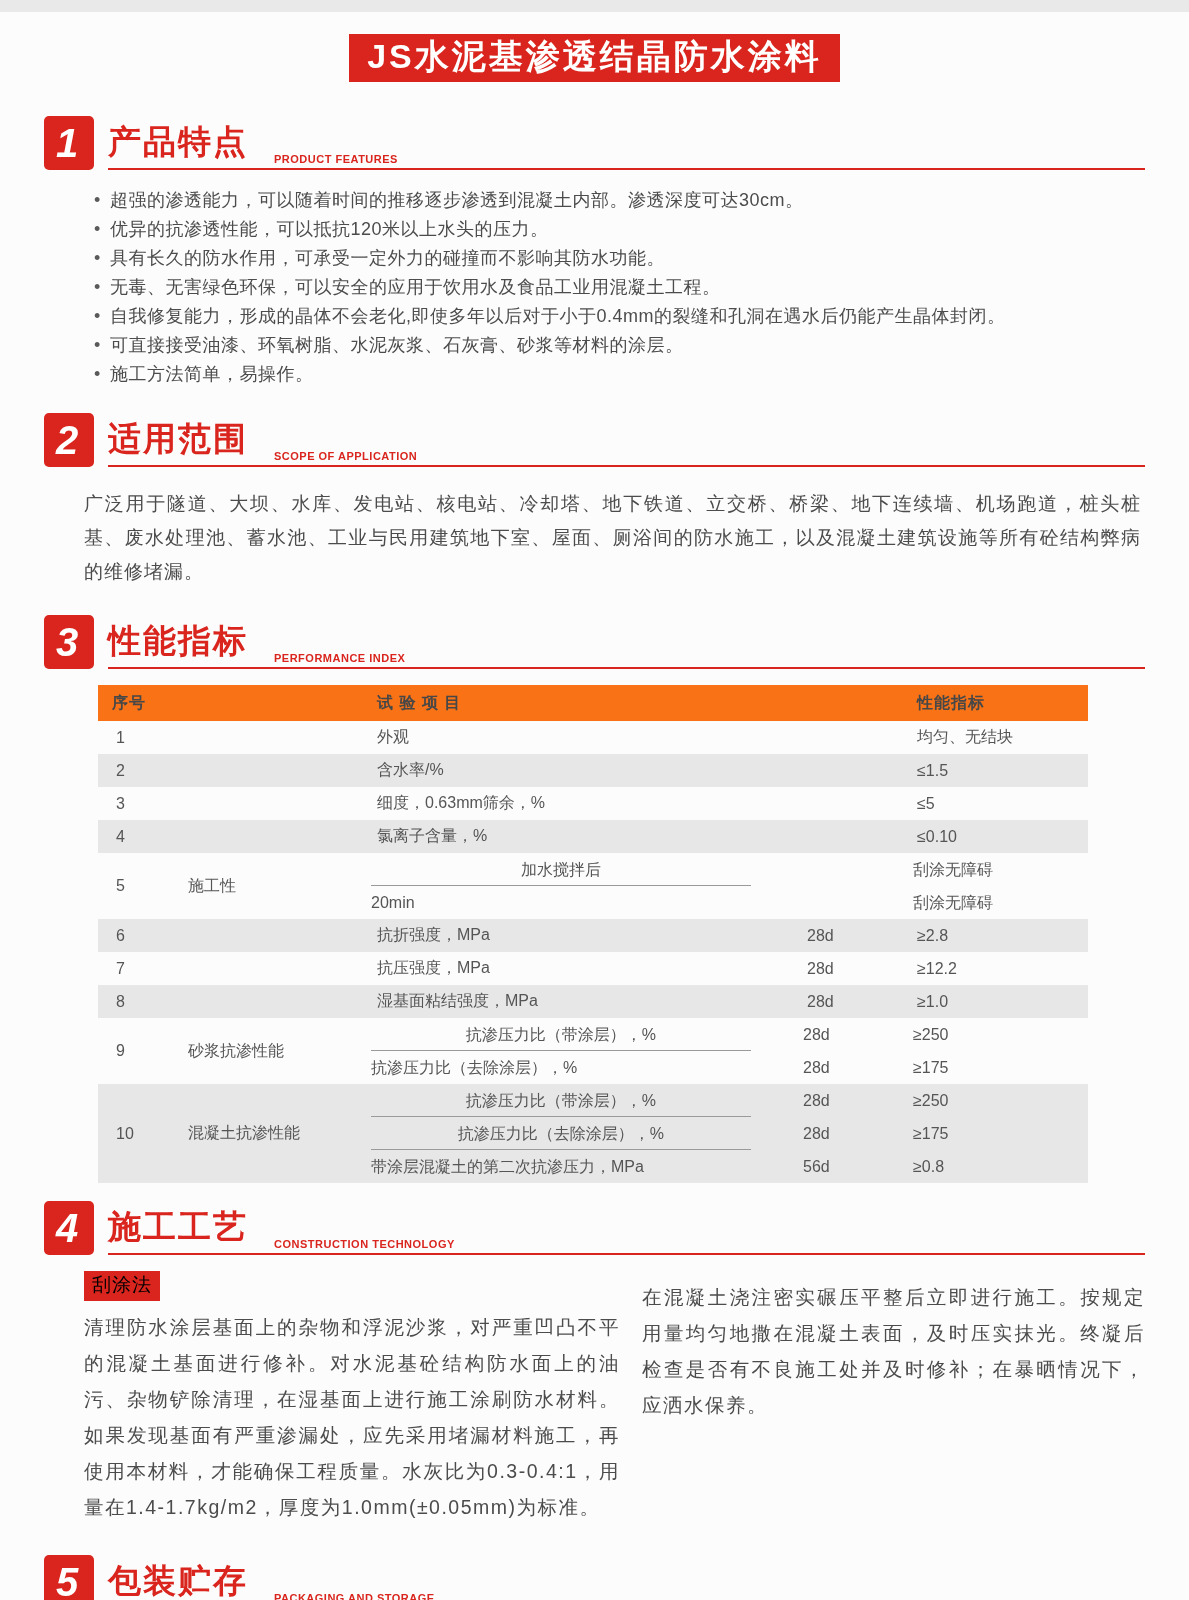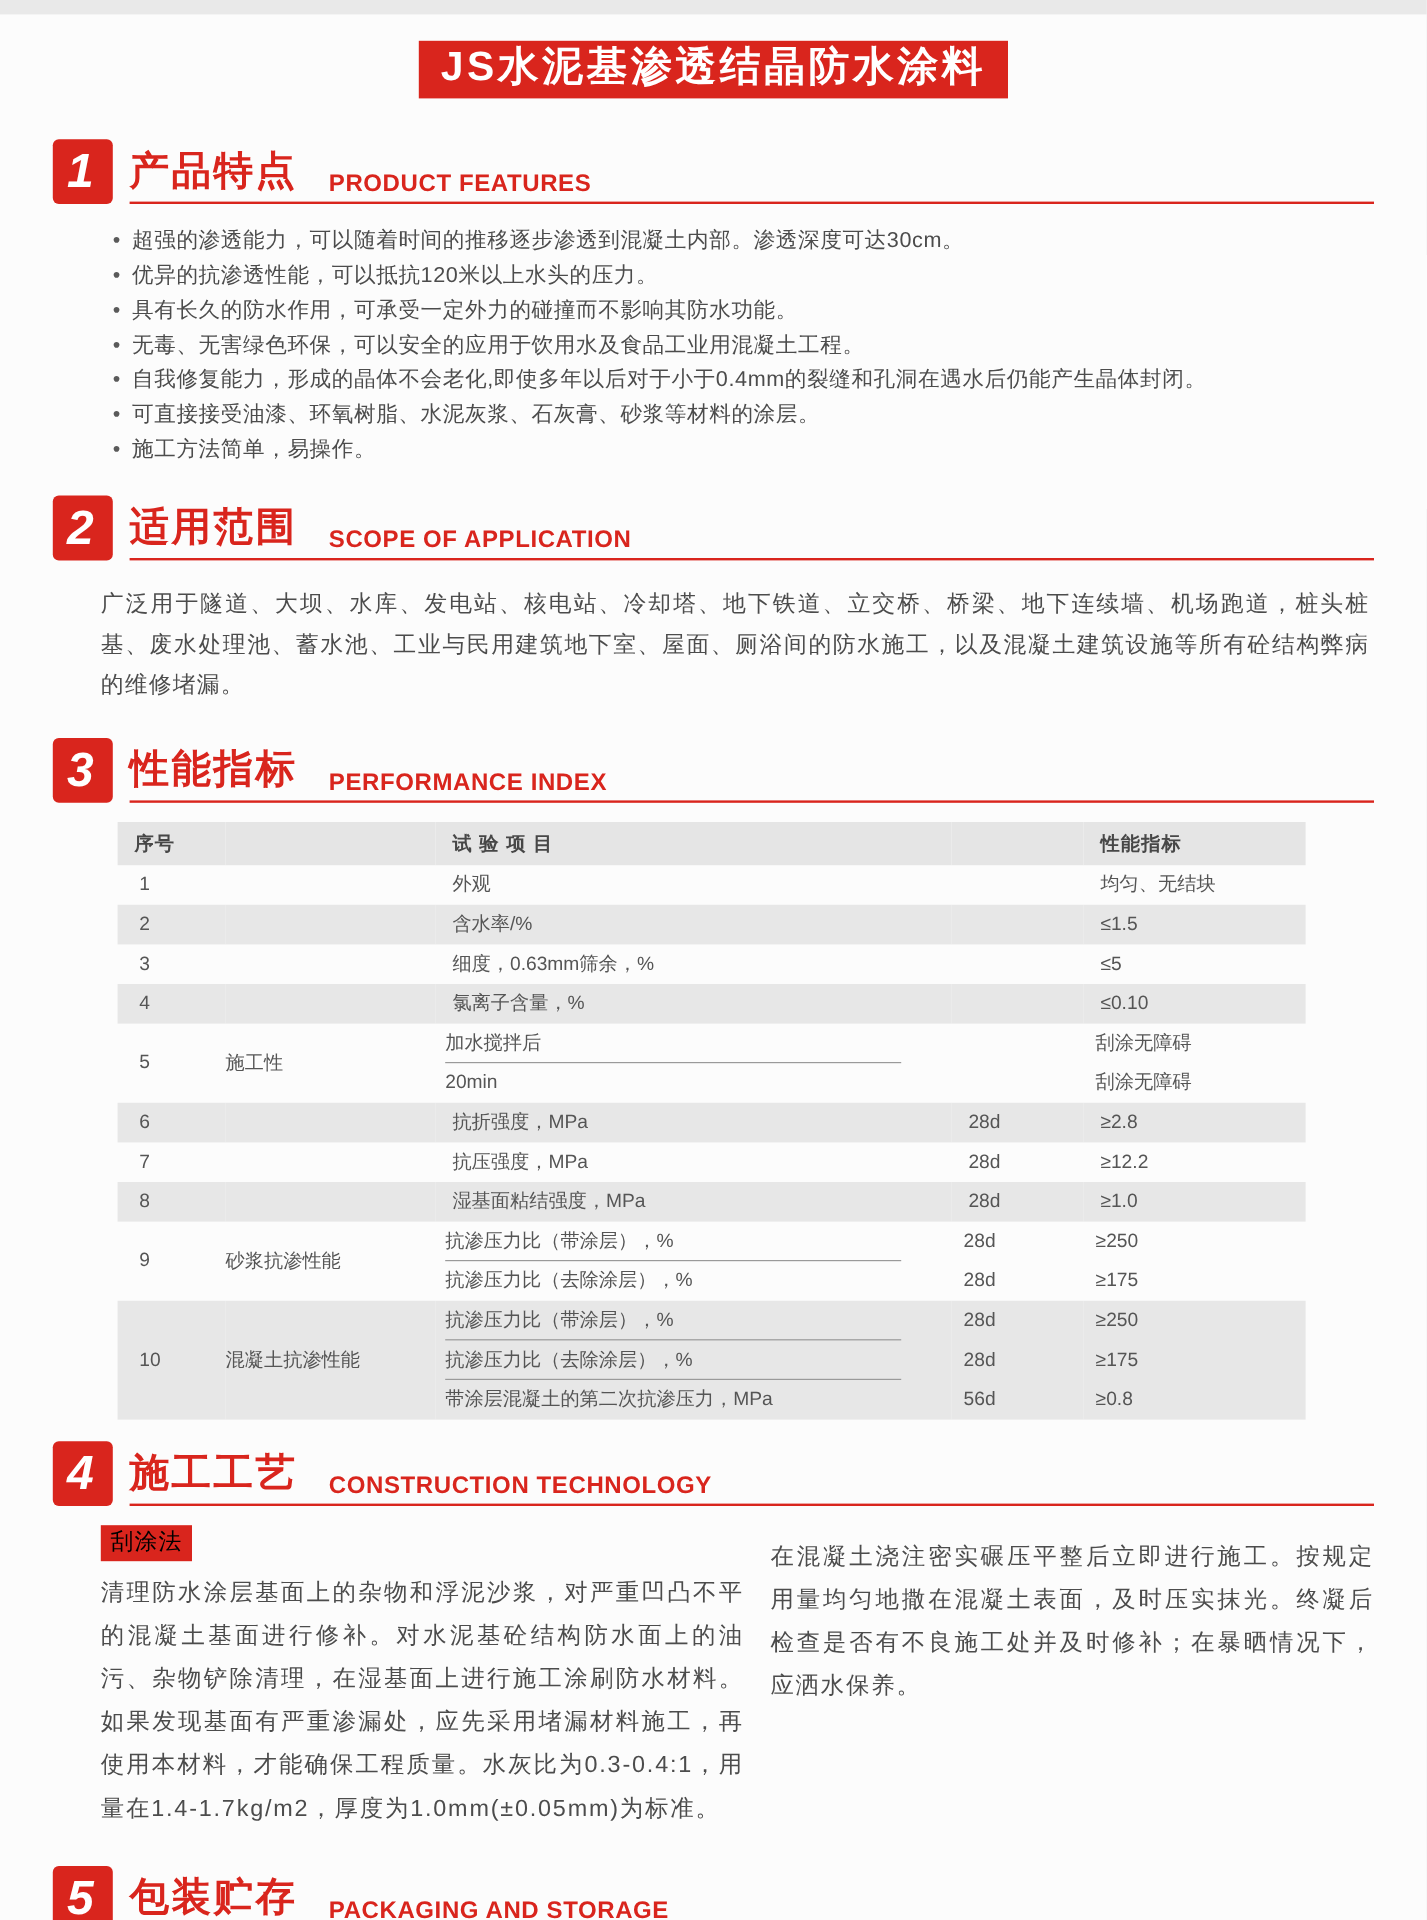--- a/index.html
+++ b/index.html
@@ -18,21 +18,21 @@
     letter-spacing:3px;padding:4px 18px 7px;line-height:1.1;}
 
   
   .sec-header{display:flex;align-items:flex-end;}
   .sec-num{width:50px;height:54px;flex:0 0 50px;background:var(--accent);color:#fff;
     font-size:40px;font-style:italic;font-weight:bold;display:flex;align-items:center;
     justify-content:center;border-radius:5px;margin-right:14px;padding-right:4px;}
   .sec-titles{flex:1;border-bottom:2px solid var(--accent);padding-bottom:3px;
     display:flex;align-items:flex-end;gap:12px;}
   .sec-title-cn{font-size:33px;font-weight:bold;color:var(--accent);letter-spacing:2px;}
-  .sec-title-en{font-size:20px;font-weight:bold;color:var(--accent);margin-left:14px;letter-spacing:0.5px;}
+  .sec-title-en{font-size:11px;font-weight:bold;color:var(--accent);margin-left:14px;letter-spacing:0.5px;}
 
   .s1{margin-top:34px;} .s2{margin-top:24px;} .s3{margin-top:26px;}
   .s4{margin-top:18px;} .s5{margin-top:30px;}
 
   
   .features-list{list-style:none;margin:16px 0 0 48px;padding:0;}
   .features-list li{position:relative;font-size:18px;color:var(--text);line-height:29px;
     padding-left:18px;letter-spacing:0.5px;}
   .features-list li::before{content:"•";position:absolute;left:2px;color:#5a5a5a;}
 
@@ -41,27 +41,27 @@
     letter-spacing:1px;text-align:justify;}
 
   
   .perf-table{border-collapse:collapse;margin:16px 57px 0 54px;width:990px;table-layout:fixed;
     font-size:16px;color:#555;}
   .perf-table col.c1{width:90px;} .perf-table col.c2{width:175px;}
   .perf-table col.c3{width:430px;} .perf-table col.c4{width:110px;}
   .perf-table col.c5{width:185px;}
   .perf-table th,.perf-table td{padding:0;text-align:left;font-weight:normal;vertical-align:middle;}
   .perf-table tr.shaded{background:var(--shade);}
-  .perf-table tr.thead{background:#e5e5e5;}
+  .perf-table tr.thead{background:#f97316;}
   .perf-table tr.thead th{font-weight:bold;color:#474747;height:36px;letter-spacing:1px;}
   .perf-table .pad{padding-left:14px;display:block;}
   .perf-table .padnum{padding-left:18px;display:block;}
   .perf-table td{height:33px;}
   .sub{height:33px;line-height:33px;}
-  .sub.with-line{border-bottom:1px solid var(--divider);width:90%;}
+  .sub.with-line{border-bottom:1px solid var(--divider);width:90%;text-align:center;}
   .cell-stack{padding-left:10px;}
   .cell-item .cell-stack{padding-left:8px;}
 
   
   .construction-cols{display:flex;margin:16px 0 0 40px;}
   .col-left{width:536px;flex:0 0 536px;}
   .col-right{margin-left:22px;flex:1;}
   .method-tag{display:inline-block;background:var(--accent);color:#000000;font-size:19px;
     padding:1px 8px 3px;letter-spacing:1px;}
   .method-text{margin:8px 0 0;font-size:19.5px;color:var(--text);line-height:36px;

